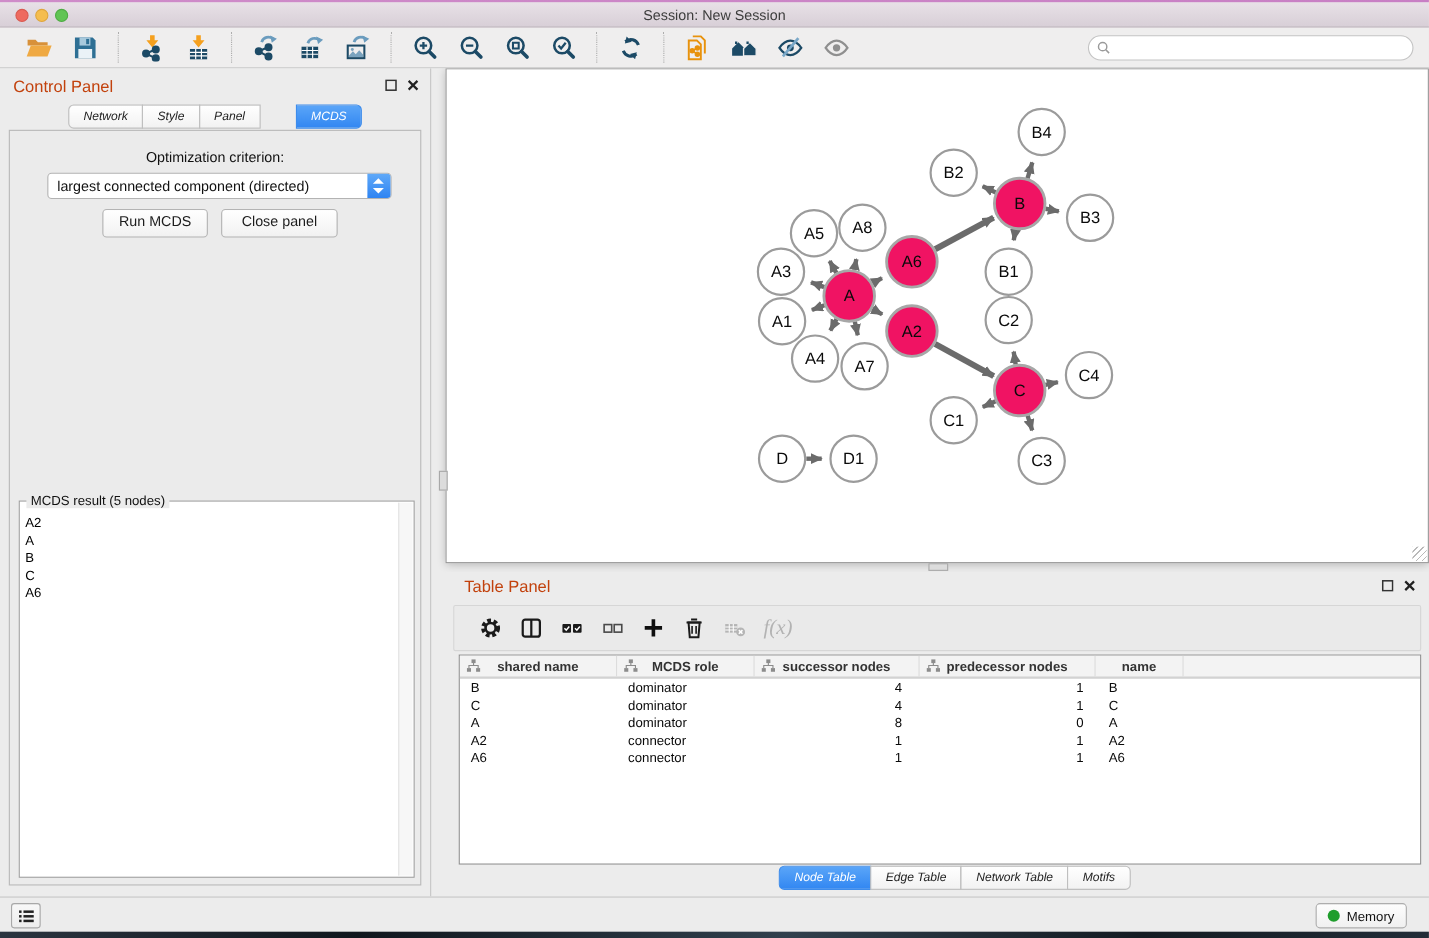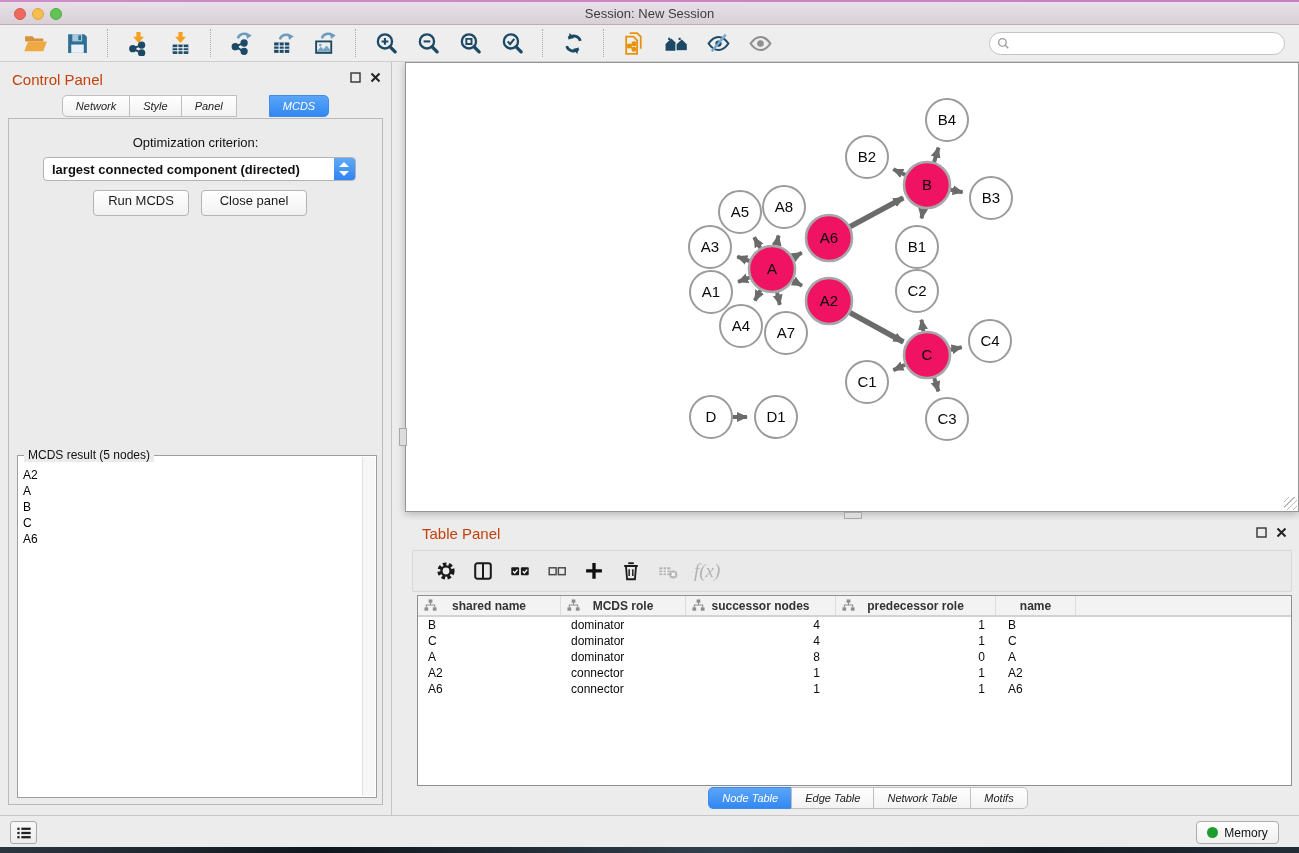--- a/index.html
+++ b/index.html
@@ -31,21 +31,21 @@
 
   .segtabs { display:flex; justify-content:center; }
   .cp-tabs { position:absolute; left:0; right:0; top:33px; }
   .seg { height:22px; line-height:20px; padding:0 13px; font-size:11px; color:#222; background:linear-gradient(#ffffff,#f2f2f2); border:1px solid #bfbfbf; margin-left:-1px; cursor:pointer;font-style:italic; }
   .seg:first-child { border-radius:5px 0 0 5px; margin-left:0; }
   .seg:last-child { border-radius:0 5px 5px 0; }
   .seg.active { background:linear-gradient(#5aa5f8,#3287f2); border-color:#3d8cec; color:#fff;margin-left:32px; }
 
   .subpanel { position:absolute; left:8px; top:56px; width:375px; height:687px; border:1px solid #b9b9b9; background:#ebebeb; }
   .opt-label { position:absolute; left:0; right:0; top:16px; text-align:center; font-size:13px; color:#111; }
-  .dropdown { position:absolute; left:34px; top:38px; width:313px; height:24px; background:#fff; border:1px solid #b3b3b3; border-radius:4px; display:flex; align-items:center; cursor:pointer;font-weight:bold; }
+  .dropdown { position:absolute; left:34px; top:38px; width:313px; height:24px; background:#fff; border:1px solid #b3b3b3; border-radius:4px; display:flex; align-items:center; cursor:pointer; }
   .dropdown .dd-text { flex:1; font-size:13px; color:#111; padding-left:8px; white-space:nowrap; overflow:hidden; }
   .dd-btn { width:21px; height:22px; background:linear-gradient(#5fa9f9,#2f84f2); border-radius:0 3px 3px 0; position:relative; }
   .dd-btn i { position:absolute; left:5px; width:0; height:0; border-left:5px solid transparent; border-right:5px solid transparent; }
   .dd-btn i.up { top:4px; border-bottom:5px solid #fff; }
   .dd-btn i.dn { bottom:4px; border-top:5px solid #fff; }
   .btn { position:absolute; height:26px; background:linear-gradient(#ffffff,#f1f1f1); border:1px solid #b4b4b4; border-radius:4px; font-size:13px; color:#1c1c1c; text-align:center; line-height:20px; cursor:pointer; }
   .btn-run { left:84px; top:71px; width:96px; }
   .btn-close { left:192px; top:71px; width:106px; }
 
   .result-box { position:absolute; left:8px; top:336px; width:360px; height:343px; border:1px solid #9e9e9e; background:#fff; }
@@ -462,21 +462,21 @@
         </div>
         <div class="th">
           <svg viewBox="0 0 14 14">
             <g fill="#8c8c8c">
               <rect x="5" y="0.5" width="4" height="3.6"></rect>
               <rect x="0.5" y="9" width="4" height="3.6"></rect>
               <rect x="9.5" y="9" width="4" height="3.6"></rect>
             </g>
             <path d="M7 4.1v2.4M2.5 9V6.5h9V9" stroke="#8c8c8c" fill="none" stroke-width="1.1"></path>
           </svg>
-          <span>predecessor role</span>
+          <span>predecessor nodes</span>
         </div>
         <div class="th">
           <span>name</span>
         </div>
         <div class="th no-sep"></div>
       </div>
     <div id="tbody">
         <div class="trow tr">
           <div class="td">B</div>
           <div class="td">dominator</div>

